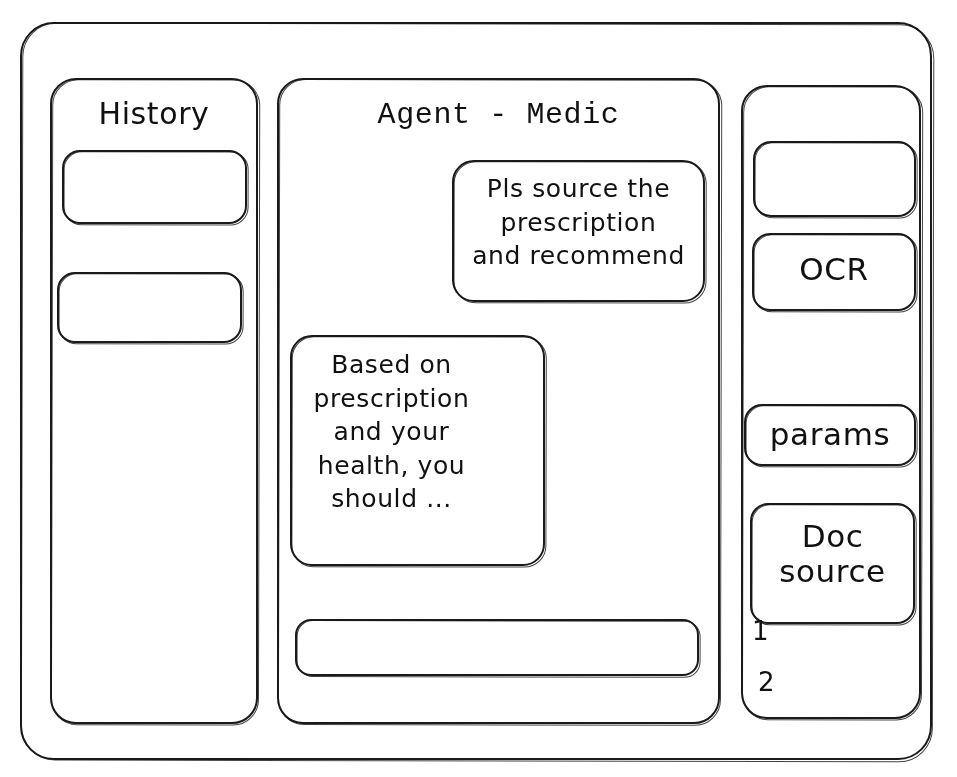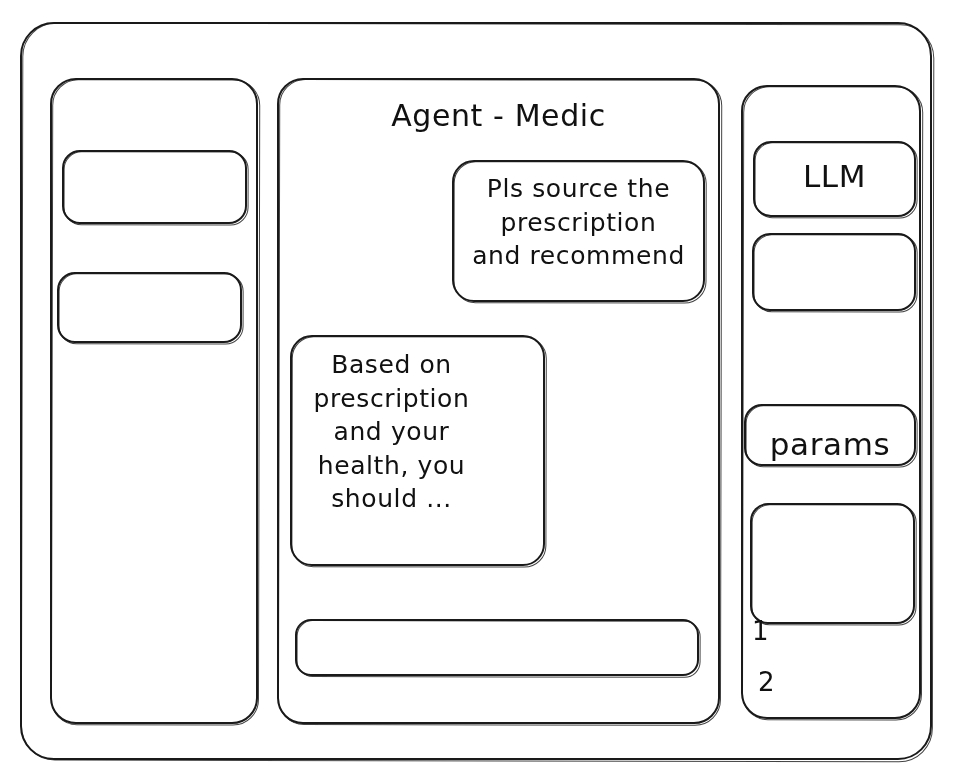--- a/index.html
+++ b/index.html
@@ -90,53 +90,54 @@
 
   
   #outer-frame      { left: 20px;  top: 22px;  width: 912px; height: 738px; }
 
   #history-panel    { left: 50px;  top: 78px;  width: 208px; height: 646px; }
   #history-title    { top: 96px;   left: 50px; width: 208px; }
   #history-item-1   { left: 62px;  top: 150px; width: 185px; height: 74px; }
   #history-item-2   { left: 57px;  top: 272px; width: 185px; height: 71px; }
 
   #chat-panel       { left: 277px; top: 78px;  width: 443px; height: 646px; }
-  #chat-title       { top: 98px;   left: 277px; width: 443px; }
+  #chat-title       { top: 98px;   left: 277px; width: 443px; font-family: Liberation Mono, monospace; }
   #user-bubble      { left: 452px; top: 160px; width: 253px; height: 142px; }
   #user-bubble-text { top: 172px;  left: 452px; width: 253px; }
   #agent-bubble     { left: 290px; top: 335px; width: 255px; height: 231px; }
   #agent-bubble-text{ top: 348px;  left: 290px; width: 203px; }
   #composer         { left: 295px; top: 619px; width: 404px; height: 57px; }
 
   #tools-panel      { left: 741px; top: 85px;  width: 180px; height: 634px; }
   #tool-llm         { left: 753px; top: 141px; width: 163px; height: 76px; }
   #tool-llm-label   { top: 159px;  left: 753px; width: 163px; }
   #tool-ocr         { left: 752px; top: 233px; width: 164px; height: 78px; }
   #tool-ocr-label   { top: 252px;  left: 752px; width: 164px; }
   #tool-params      { left: 744px; top: 404px; width: 172px; height: 62px; }
-  #tool-params-label{ top: 417px;  left: 744px; width: 172px; margin-top: 10px; }
+  #tool-params-label{ top: 417px;  left: 744px; width: 172px; }
   #doc-source       { left: 750px; top: 503px; width: 165px; height: 121px; }
   #doc-source-label { top: 519px;  left: 750px; width: 165px; }
   #doc-item-1       { left: 752px; top: 616px; }
   #doc-item-2       { left: 758px; top: 667px; }
 </style>
 </head>
 <body>
 
 <div id="root">
 
   <div id="outer-frame" class="sketch r-outer">
     <div class="ink"></div>
       <div class="ink2"></div>
   </div>
 
   <div id="history-panel" class="sketch r-panel">
     <div class="ink"></div>
       <div class="ink2"></div>
   </div>
+  <div id="history-title" class="label panel-title">History</div>
 
   <div id="history-item-1" class="sketch r-box">
     <div class="ink"></div>
       <div class="ink2"></div>
   </div>
   <div id="history-item-2" class="sketch r-box">
     <div class="ink"></div>
       <div class="ink2"></div>
   </div>
 
@@ -171,34 +172,36 @@
 
   <div id="tools-panel" class="sketch r-panel">
     <div class="ink"></div>
       <div class="ink2"></div>
   </div>
 
   <div id="tool-llm" class="sketch r-box">
     <div class="ink"></div>
       <div class="ink2"></div>
   </div>
-  <div id="tool-llm-label" class="label btn-label">LLM</div>
 
   <div id="tool-ocr" class="sketch r-box">
     <div class="ink"></div>
       <div class="ink2"></div>
   </div>
+  <div id="tool-ocr-label" class="label btn-label">OCR</div>
 
   <div id="tool-params" class="sketch r-box">
     <div class="ink"></div>
       <div class="ink2"></div>
   </div>
   <div id="tool-params-label" class="label btn-label">params</div>
 
   <div id="doc-source" class="sketch r-box">
     <div class="ink"></div>
       <div class="ink2"></div>
   </div>
+  <div id="doc-source-label" class="label btn-label">Doc
+source</div>
 
   <div id="doc-item-1" class="label list-num">1</div>
   <div id="doc-item-2" class="label list-num">2</div>
 
 </div>
 
 </body></html>

